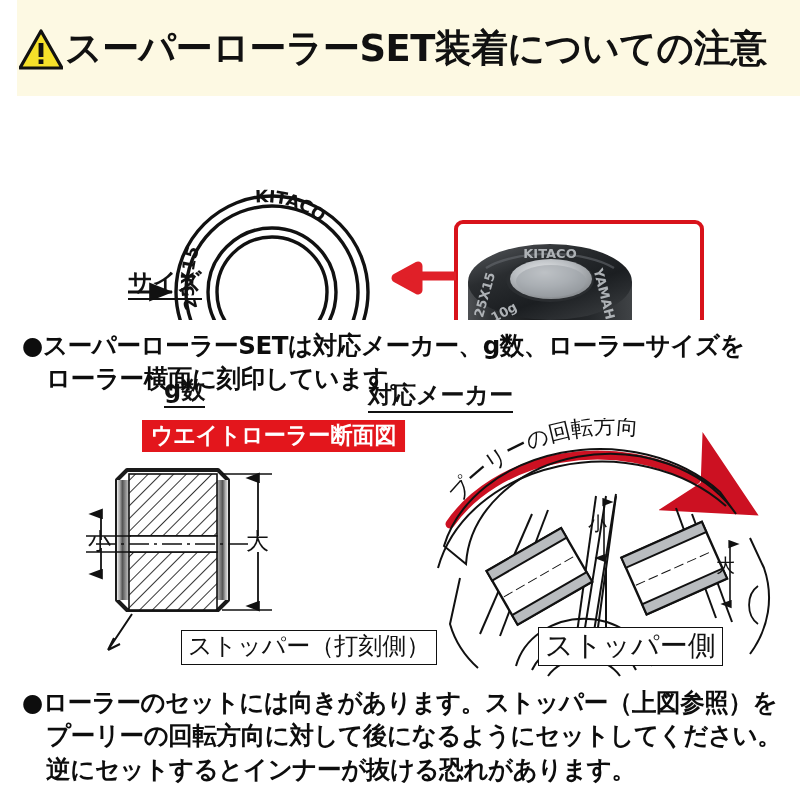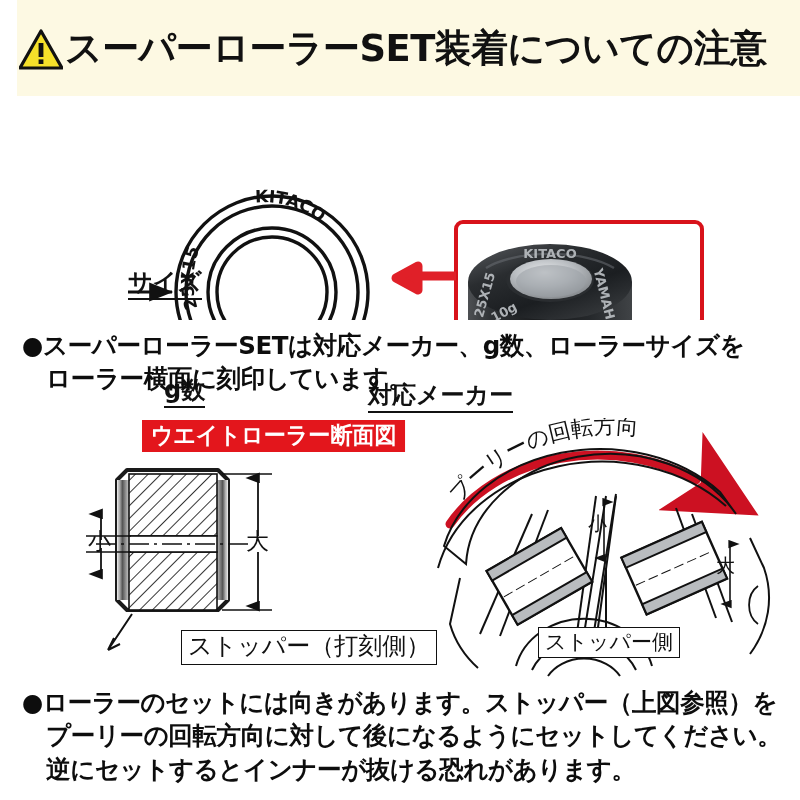--- a/index.html
+++ b/index.html
@@ -133,21 +133,21 @@
   }
   .label-stopper-cross {
     left: 145px;
     top: 212px;
     font-size: 24px;
     margin-left: 36px;
   }
   .label-stopper-pulley {
     left: 118px;
     top: 209px;
-    font-size: 21px;
+    font-size: 28px;
   }
 
   .callout {
     position: absolute;
     font-size: 24px;
     font-weight: 700;
     color: #111111;
     white-space: nowrap;
     line-height: 1;
   }

